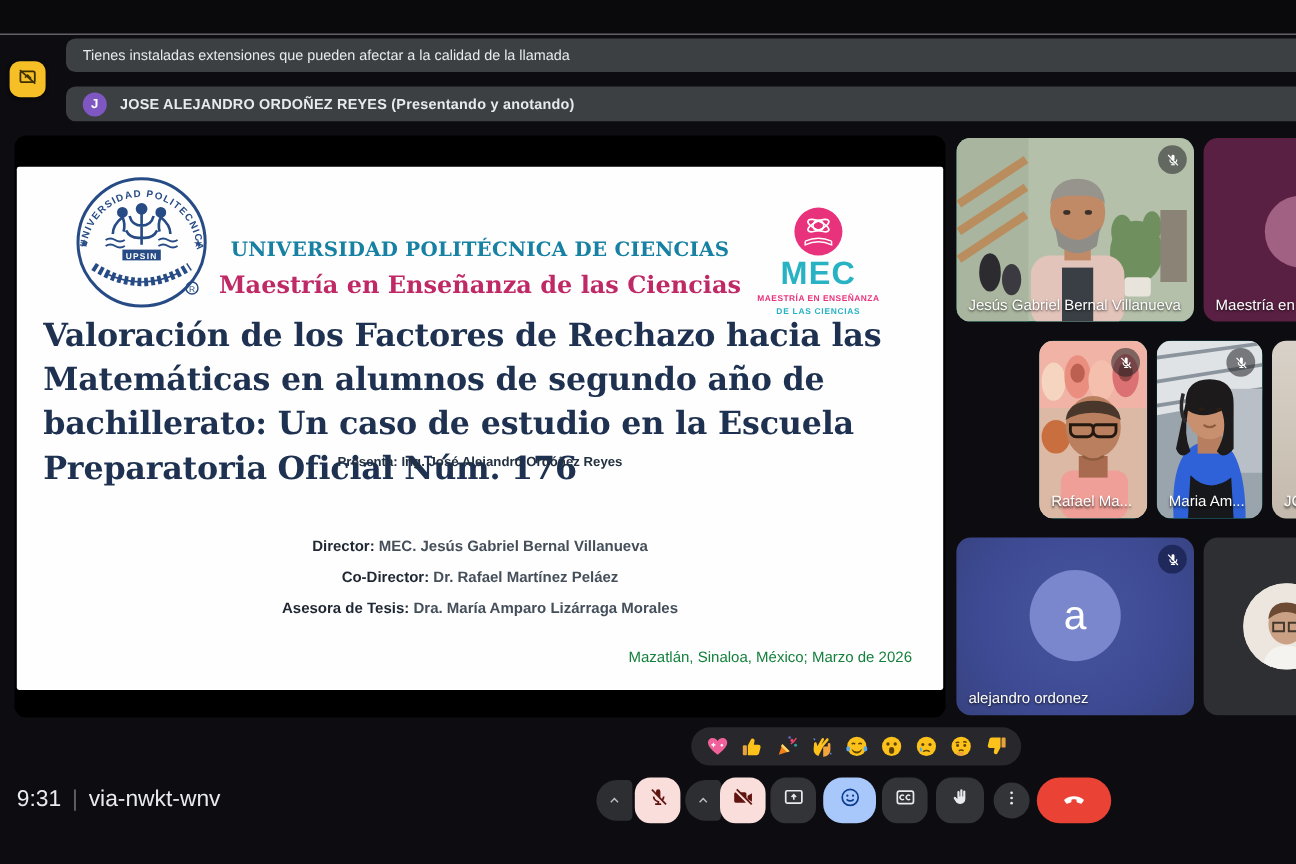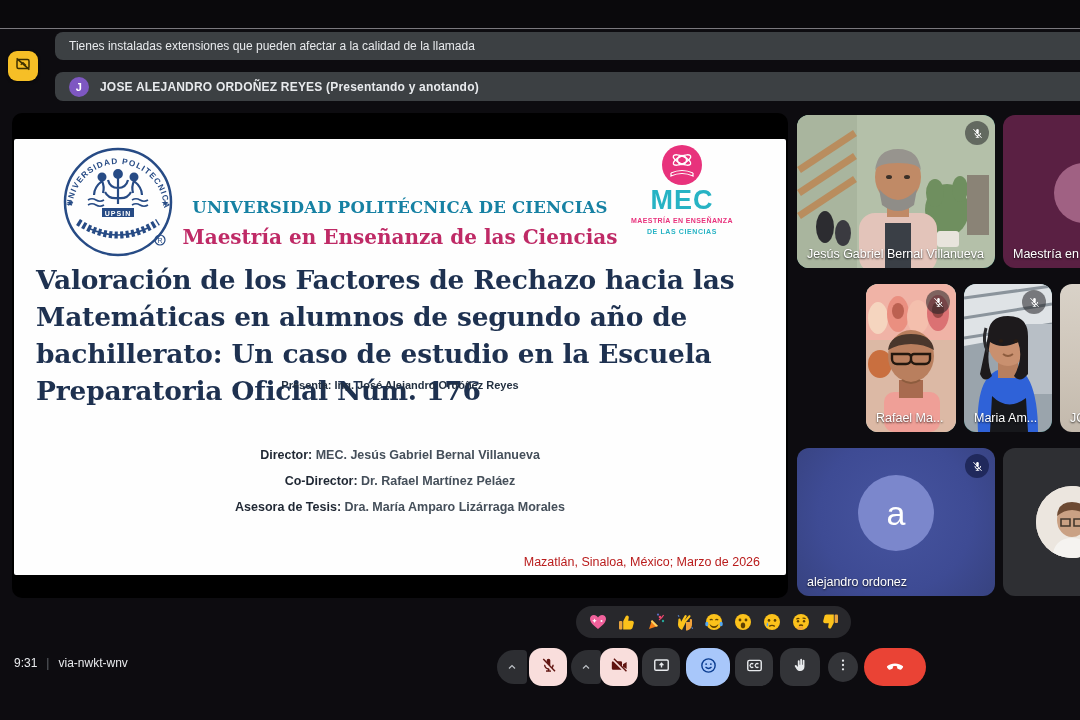--- a/index.html
+++ b/index.html
@@ -12,29 +12,29 @@
   .banner{ position:absolute; left:55px; width:1035px; height:29px; background:#3c4043; border-radius:8px; display:flex; align-items:center; padding:0 14px; color:#e8eaed; font-size:12px; }
   .banner1{ top:32px; height:28px; }
   .banner2{ top:72px; font-weight:bold; letter-spacing:.2px; }
   .j-avatar{ width:20px; height:20px; border-radius:50%; background:#7e57c2; color:#fff; font-size:11px; font-weight:bold; display:flex; align-items:center; justify-content:center; margin-right:11px; flex:0 0 auto; }
   .annot-btn{ position:absolute; left:8px; top:51px; width:30px; height:30px; border-radius:9px; background:#f6bf26; display:flex; align-items:center; justify-content:center; box-shadow:0 1px 3px rgba(0,0,0,.5); }
 
   
   .share{ position:absolute; left:12px; top:113px; width:776px; height:485px; background:#000; border-radius:10px; overflow:hidden; }
   .slide{ position:absolute; left:2px; right:2px; top:26px; height:436px; background:#fefefe; border-radius:2px; }
   .upsin-logo{ position:absolute; left:44px; top:5px; }
-  .mec-logo{ position:absolute; left:612px; top:4px; }
+  .mec-logo{ position:absolute; left:612px; top:32px; }
   .slide-univ{ position:absolute; left:150px; right:150px; top:59px; text-align:center; font-family:"DejaVu Serif", serif; font-weight:bold; font-size:16.5px; color:#1681a3; letter-spacing:.2px; }
   .slide-prog{ position:absolute; left:150px; right:150px; top:86px; text-align:center; font-family:"DejaVu Serif", serif; font-weight:bold; font-size:20px; color:#bf2a66; }
   .slide-title{ position:absolute; left:22px; right:22px; top:122px; text-align:left; font-family:"DejaVu Serif", serif; font-weight:bold; font-size:26.5px; line-height:37px; color:#1e3150; letter-spacing:-0.2px; }
   .slide-presenta{ position:absolute; left:0; right:0; top:240px; text-align:center; font-size:11px; font-weight:bold; color:#233040; }
   .credits{ position:absolute; left:0; right:0; top:303px; text-align:center; font-size:12.5px; color:#454f5a; }
   .credits .row{ height:26px; line-height:26px;font-weight:bold; }
   .credits b{ color:#1f2733; }
-  .slide-footer{ position:absolute; right:26px; top:416px; font-size:12.5px; color:#b91c1c;padding-left:16px; }
+  .slide-footer{ position:absolute; right:26px; top:402px; font-size:12.5px; color:#15803d;padding-left:16px; }
 
   
   .tile{ position:absolute; border-radius:12px; overflow:hidden; background:#0f766e; }
   .tile .name{ position:absolute; left:10px; bottom:7px; color:#fff; font-size:12.5px; font-weight:500; text-shadow:0 1px 2px rgba(0,0,0,.8); white-space:nowrap; z-index:5;}
   .mutebadge{ position:absolute; top:6px; right:6px; width:24px; height:24px; border-radius:50%; background:rgba(32,33,36,.55); display:flex; align-items:center; justify-content:center; z-index:5;}
   .t-jesus{ left:797px; top:115px; width:198px; height:153px; }
   .t-maestria{ left:1003px; top:115px; width:77px; height:153px; background:#5a2043; border-radius:12px 0 0 12px; }
   .t-maestria .halfcircle{ position:absolute; right:-34px; top:48px; width:60px; height:60px; border-radius:50%; background:#a06183; }
   .t-rafael{ left:866px; top:284px; width:90px; height:148px; }
   .t-maria{ left:964px; top:284px; width:88px; height:148px; }
@@ -47,21 +47,21 @@
 
   
   .scene{ position:absolute; inset:0; }
 
   
   .reactions{ position:absolute; left:576px; top:606px; height:32px; background:#28282c; border-radius:16px; display:flex; align-items:center; padding:0 11px; gap:8px; }
   .reaction{ width:21px; height:21px; display:flex; align-items:center; justify-content:center; cursor:pointer; }
 
   
   .ctrlbar{ position:absolute; left:0; right:0; top:645px; height:44px; display:flex; align-items:center; }
-  .meet-info{ position:absolute; left:14px; top:11px; display:flex; align-items:center; color:#e8eaed; font-size:12px; font-weight:500; }
+  .meet-info{ position:absolute; left:14px; top:11px; display:flex; align-items:center; color:#e8eaed; font-size:19px; font-weight:500; }
   .meet-info .sep{ color:#5f6368; margin:0 9px; font-weight:400; }
   .btn{ position:absolute; top:3px; height:38px; border-radius:13px; display:flex; align-items:center; justify-content:center; cursor:pointer; }
   .btn-dark{ background:#333438; }
   .btn-pink{ background:#f9dedc; }
   .btn-blue{ background:#a8c7fa; }
   .chev{ position:absolute; top:5px; width:30px; height:34px; background:#2d2e32; display:flex; align-items:center; justify-content:center; cursor:pointer; }
   .chev-l{ border-radius:17px 4px 4px 17px; }
   .endcall{ position:absolute; left:864px; top:3px; width:62px; height:38px; border-radius:20px; background:#ea4335; display:flex; align-items:center; justify-content:center; cursor:pointer; }
 </style>
 </head>

